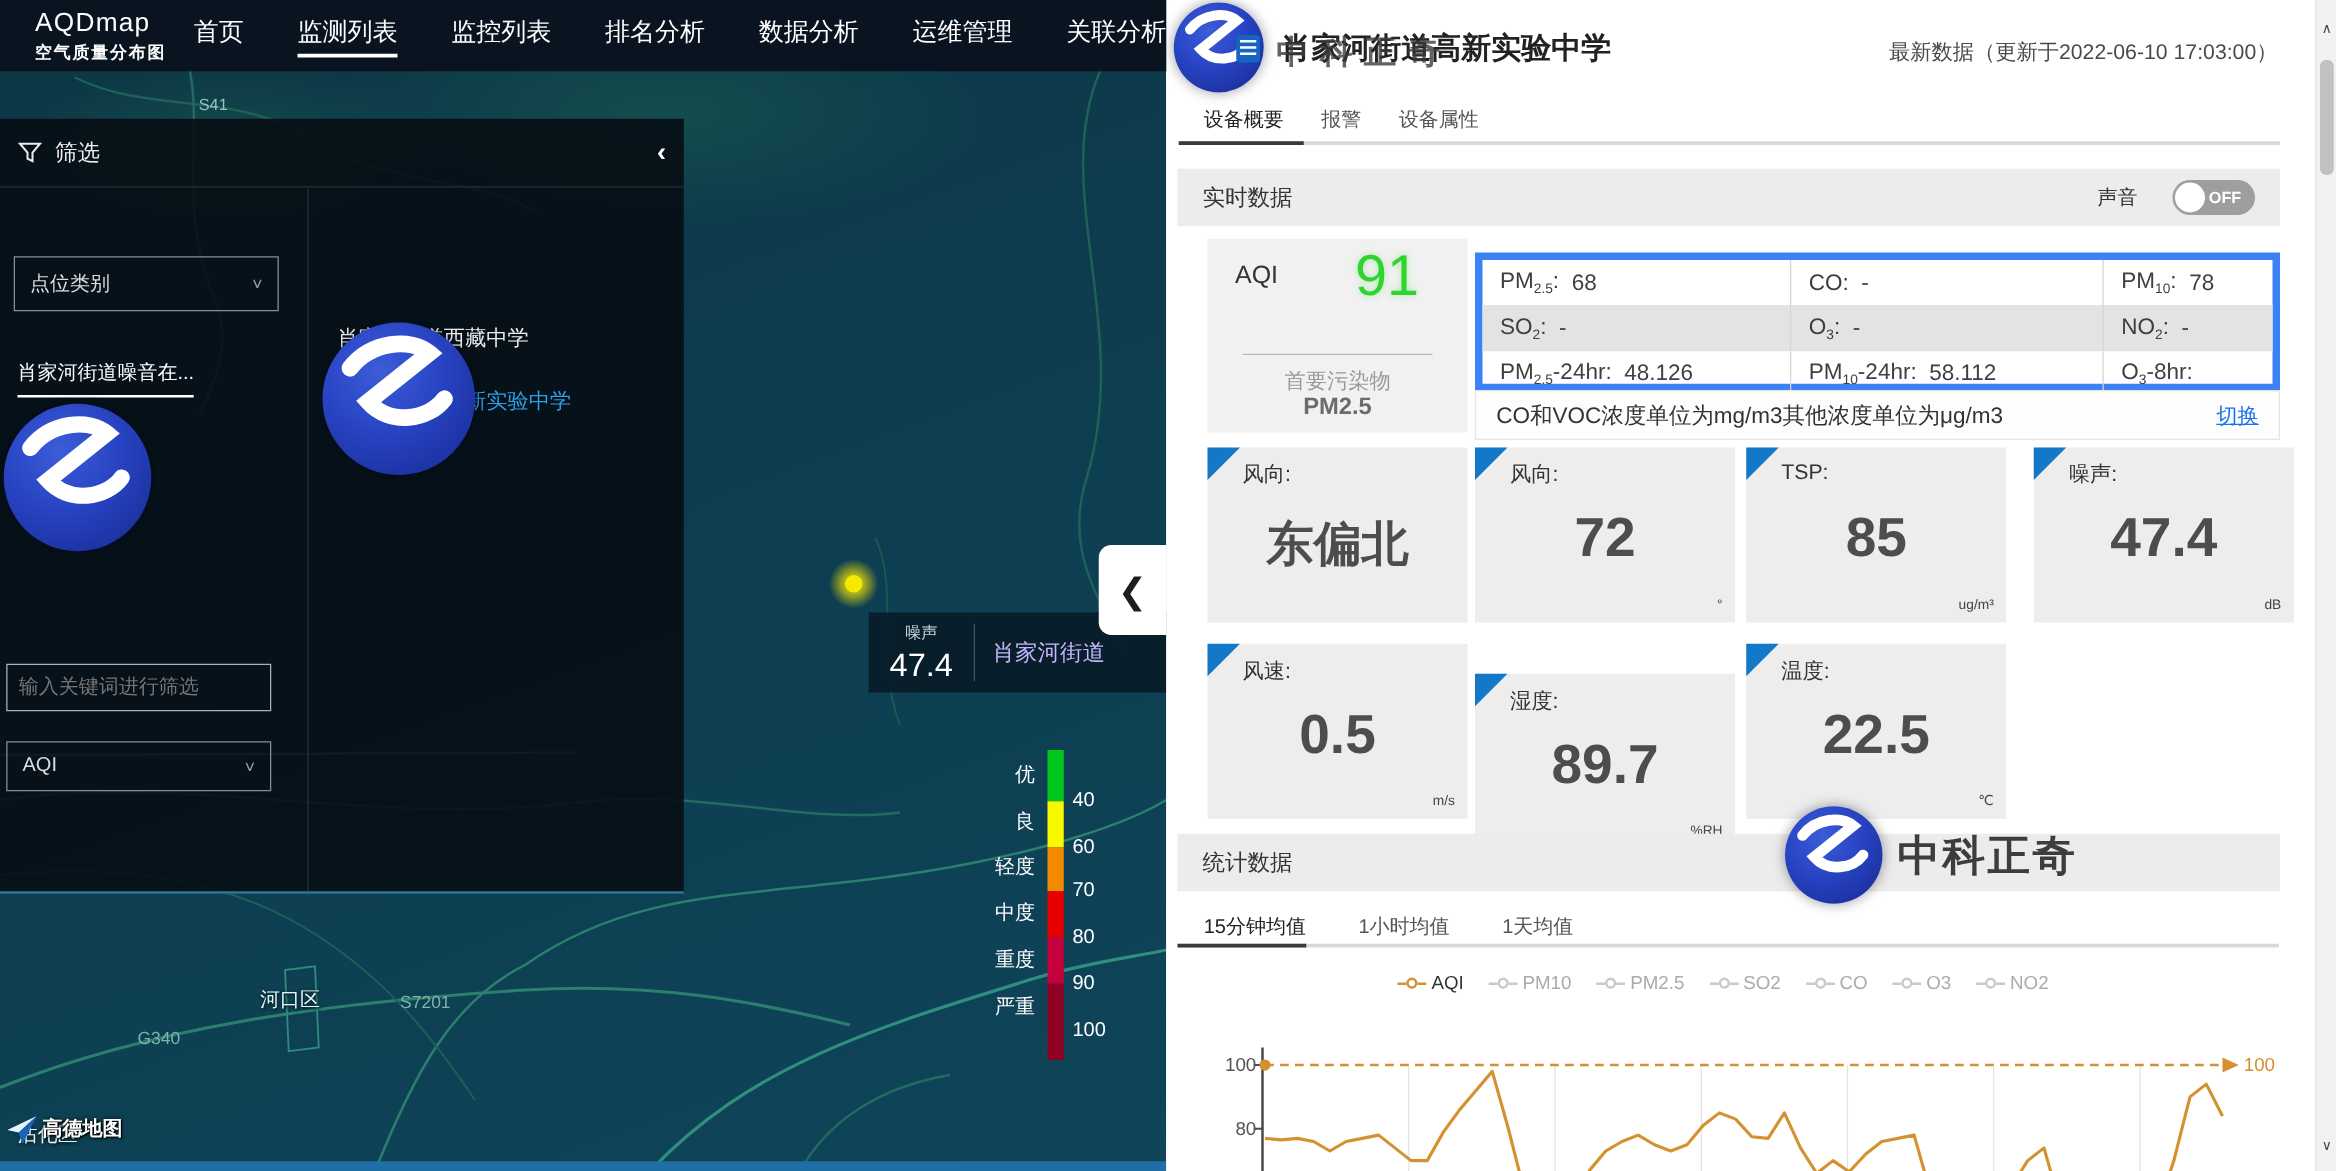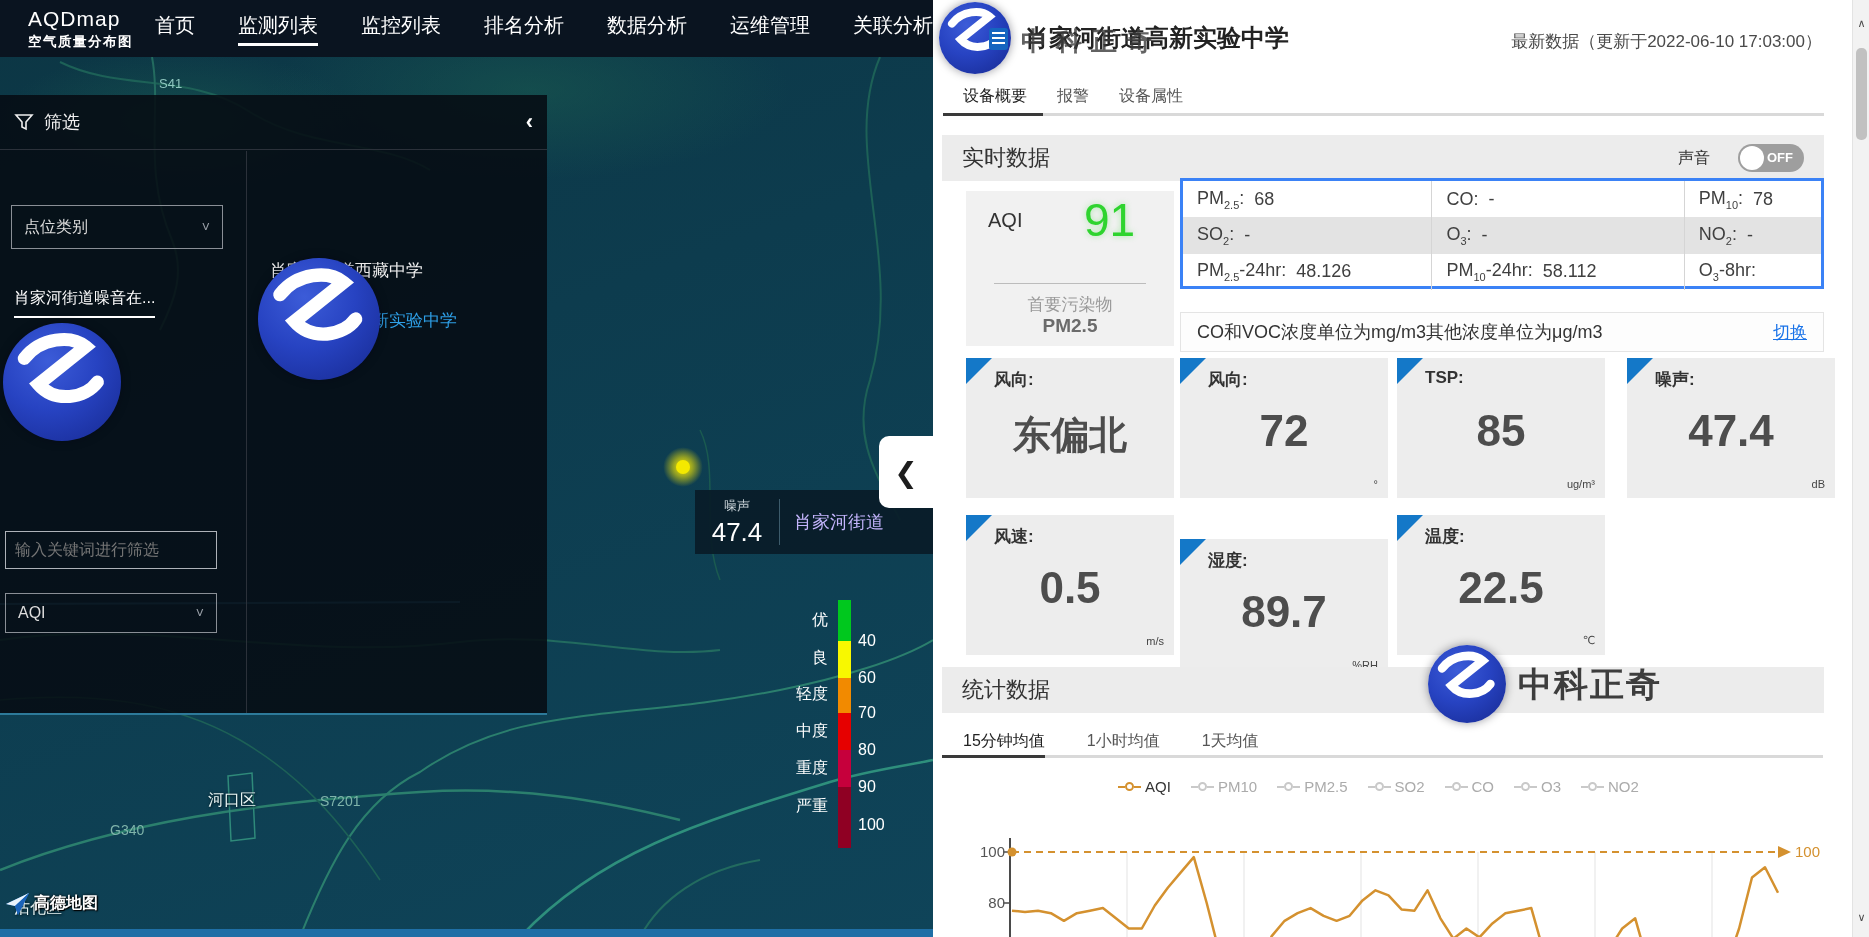--- a/index.html
+++ b/index.html
@@ -87,54 +87,54 @@
   .latest { position:absolute; right:30px; top:30px; font-size:17px; color:#4a4a4a; }
 
   .main-tabs { position:absolute; left:30px; top:86px; display:flex; gap:30px; }
   .mtab { font-size:16px; color:#555; padding-bottom:10px; cursor:pointer; }
   .mtab.active { color:#222; }
   .tab-track { position:absolute; left:10px; top:113px; width:881px; height:3px; background:#d9d9d9; }
   .tab-track .dark { position:absolute; left:0; top:0; width:100px; height:3px; background:#3a3a3a; }
 
   .sec-header { position:absolute; left:9px; width:882px; height:46px; background:#ececec;
     display:flex; align-items:center; padding:0 20px; }
-  .sec-title { font-size:22px; color:#333; }
+  .sec-title { font-size:18px; color:#333; }
   .sh-realtime { top:135px; }
   .sh-stats { top:667px; }
 
   .sound-wrap { margin-left:auto; display:flex; align-items:center; gap:28px; }
   .sound-label { font-size:16px; color:#333; }
   .toggle { width:66px; height:28px; background:#9e9e9e; border-radius:14px; position:relative; cursor:pointer; }
   .toggle .knob { position:absolute; left:2px; top:2px; width:24px; height:24px; border-radius:50%; background:#fff; }
   .toggle .state { position:absolute; right:11px; top:6px; color:#fff; font-size:13px; font-weight:bold; }
 
   .aqi-box { position:absolute; left:33px; top:191px; width:208px; height:155px; background:#f1f1f1; }
   .aqi-box .lbl { position:absolute; left:22px; top:18px; font-size:20px; color:#333; }
   .aqi-box .val { position:absolute; left:118px; top:2px; font-size:46px; color:#2fd42f; text-shadow:0 0 6px rgba(47,212,47,.35); }
   .aqi-box .divider { position:absolute; left:28px; right:28px; top:92px; height:1px; background:#bcbcbc; }
   .aqi-box .primary-lbl { position:absolute; left:0; right:0; top:102px; text-align:center; font-size:17px; color:#9a9a9a; }
   .aqi-box .primary-val { position:absolute; left:0; right:0; top:124px; text-align:center; font-size:19px; font-weight:bold; color:#6b6b6b; }
 
-  .poll-grid { position:absolute; left:247px; top:178px; width:644px; height:111px; background:#fff; border:3px solid #3b82f6; }
+  .poll-grid { position:absolute; left:247px; top:202px; width:644px; height:111px; background:#fff; border:6px solid #3b82f6; }
   .pg-row { display:flex; height:36.3px; }
   .pg-row.shade { background:#e3e3e3; }
   .pg-cell { display:flex; align-items:center; padding-left:14px; font-size:18px; color:#3f3f3f; border-left:1px solid #d5d5d5; }
   .pg-cell:first-child { border-left:none; }
   .pg-cell sub { font-size:11px; }
   .pg-cell .v { margin-left:10px; }
   .pg-c0 { width:250px; } .pg-c1 { width:254px; } .pg-c2 { width:138px; }
 
   .unit-note { position:absolute; left:247px; top:312px; width:644px; height:40px; background:#fdfdfd;
     border:1px solid #e4e4e4; display:flex; align-items:center; padding:0 16px; }
   .unit-note .txt { font-size:18px; color:#333; }
   .unit-note .switch { margin-left:auto; font-size:17px; color:#1a73e8; text-decoration:underline; cursor:pointer; }
 
   .card { position:absolute; width:208px; height:140px; background:#ededed; }
   .card .corner { position:absolute; left:0; top:0; width:0; height:0; border-top:26px solid #1478c8; border-right:26px solid transparent; }
-  .card .c-lbl { position:absolute; left:28px; top:10px; font-size:17px; font-weight:bold; color:#333; }
+  .card .c-lbl { position:absolute; left:28px; top:10px; font-size:17px; font-weight:normal; color:#333; }
   .card .c-val { position:absolute; left:0; right:0; top:48px; text-align:center; font-size:44px; font-weight:bold; color:#4d4d4d; white-space:nowrap; }
   .card .c-val.cn { font-size:38px; top:52px; }
   .card .c-unit { position:absolute; right:10px; bottom:8px; font-size:11px; color:#444; }
 
   .stats-wm-circle { left:495px; top:645px; width:78px; height:78px; z-index:8; }
   .stats-wm-text { position:absolute; left:585px; top:662px; font-size:34px; font-weight:bold; color:#3d3d3d; z-index:8; letter-spacing:2px; }
 
   .stats-tabs { position:absolute; left:30px; top:731px; display:flex; gap:42px; }
   .stab { font-size:16px; color:#555; cursor:pointer;text-align:right; }
   .stab.active { color:#222; }

